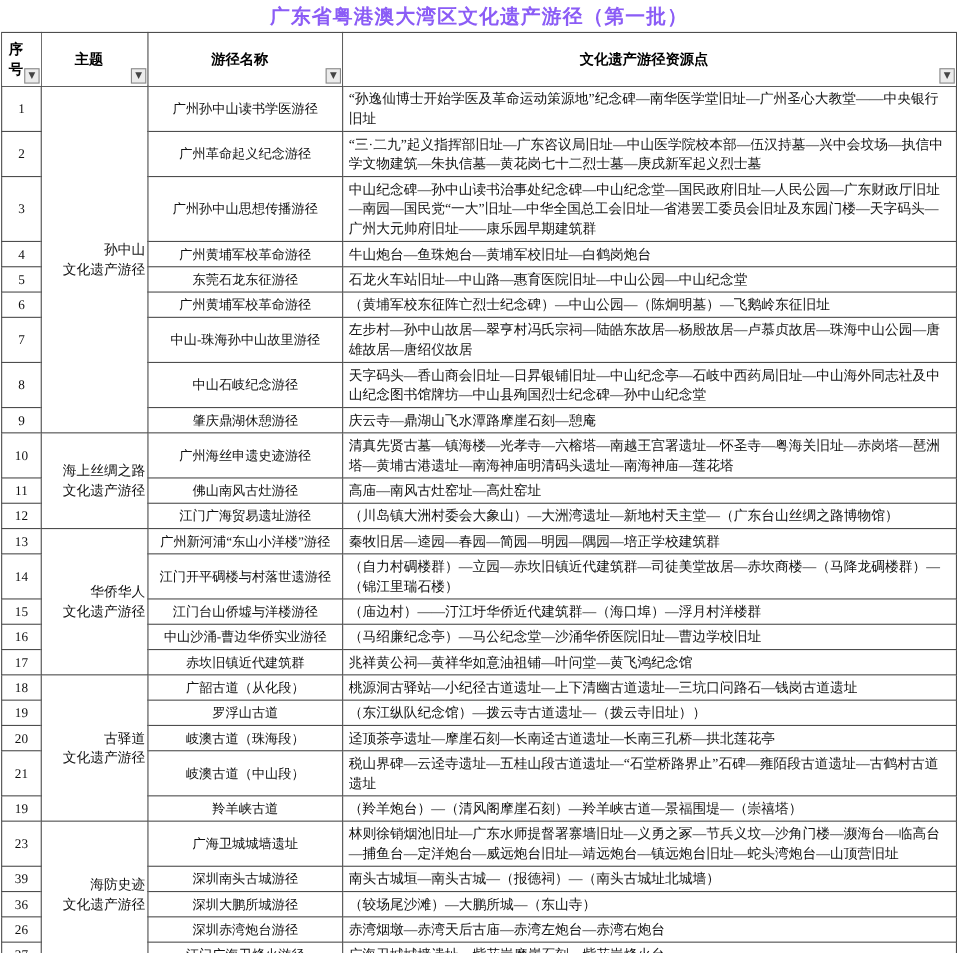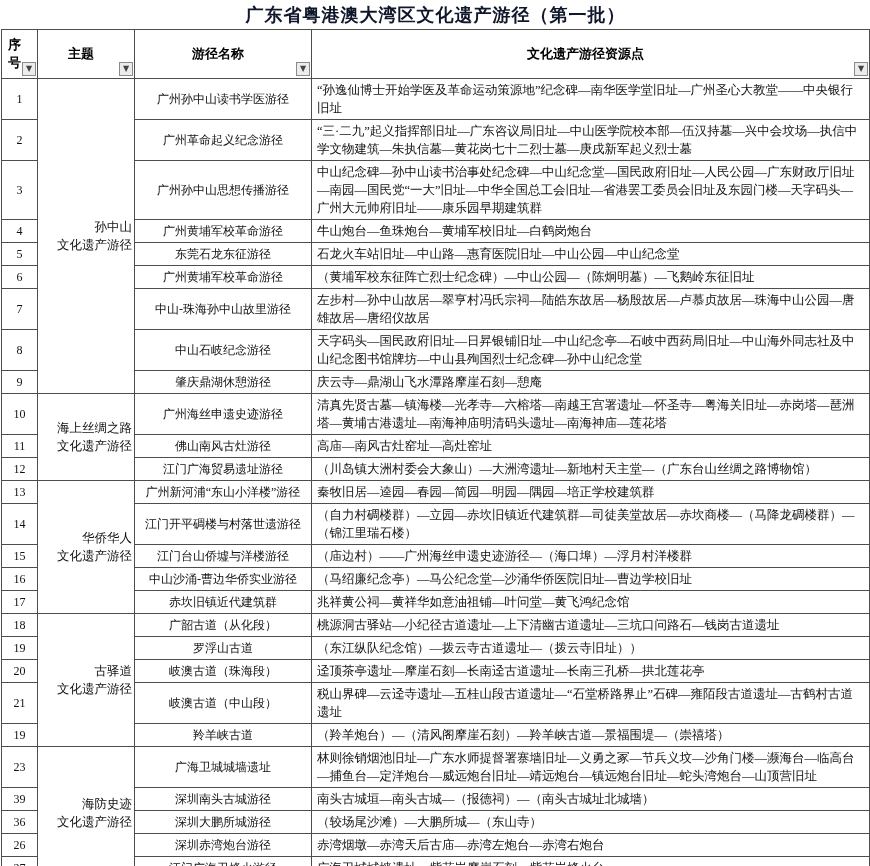--- a/index.html
+++ b/index.html
@@ -5,21 +5,21 @@
   html,body{margin:0;padding:0;background:#ffffff;}
   body{font-family:"Liberation Serif","DejaVu Serif",serif;color:#111;}
   .sheet{width:868px;margin:0 auto;background:#fff;}
   table{border-collapse:collapse;table-layout:fixed;width:868px;}
   col.c-no{width:36px;}
   col.c-theme{width:97px;}
   col.c-name{width:177px;}
   col.c-points{width:558px;}
   td,th{border:1px solid #4d4d4d;vertical-align:middle;word-break:break-all;}
   .title-cell{border:none;border-bottom:1px solid #4d4d4d;padding:3px 0 2px 0;}
-  .title{font-size:18px;font-weight:bold;text-align:center;letter-spacing:1px;color:#0f172a;}
+  .title{font-size:18px;font-weight:bold;text-align:center;letter-spacing:1px;color:#8b5cf6;}
   th.hdr{position:relative;font-size:13px;font-weight:bold;text-align:center;
          padding:6px 14px 6px 4px;background:#fff;color:#000;height:26px;box-sizing:border-box;}
   .filter-btn{position:absolute;right:1px;bottom:2px;width:14px;height:14px;
       background:#ececec;border:1px solid #8a8a8a;box-sizing:border-box;
       font-size:8px;line-height:12px;color:#444;text-align:center;cursor:pointer;
       font-family:"DejaVu Sans",sans-serif;}
   td{font-size:12.5px;line-height:18px;padding:2px 3px;}
   td.no{text-align:center;font-size:12px;}
   td.theme{text-align:right;font-size:12.5px;padding:2px 2px;}
   td.name{text-align:center;font-size:12px;padding:2px 4px;}
@@ -85,21 +85,21 @@
           <td class="points">（黄埔军校东征阵亡烈士纪念碑）—中山公园—（陈炯明墓）—飞鹅岭东征旧址</td>
         </tr>
         <tr>
           <td class="no">7</td>
           <td class="name">中山-珠海孙中山故里游径</td>
           <td class="points">左步村—孙中山故居—翠亨村冯氏宗祠—陆皓东故居—杨殷故居—卢慕贞故居—珠海中山公园—唐雄故居—唐绍仪故居</td>
         </tr>
         <tr>
           <td class="no">8</td>
           <td class="name">中山石岐纪念游径</td>
-          <td class="points">天字码头—国民政府旧址—日昇银铺旧址—中山纪念亭—石岐中西药局旧址—中山海外同志社及中山纪念图书馆牌坊—中山县殉国烈士纪念碑—孙中山纪念堂</td>
+          <td class="points">天字码头—香山商会旧址—日昇银铺旧址—中山纪念亭—石岐中西药局旧址—中山海外同志社及中山纪念图书馆牌坊—中山县殉国烈士纪念碑—孙中山纪念堂</td>
         </tr>
         <tr>
           <td class="no">9</td>
           <td class="name">肇庆鼎湖休憩游径</td>
           <td class="points">庆云寺—鼎湖山飞水潭路摩崖石刻—憩庵</td>
         </tr>
         <tr>
           <td class="no">10</td>
           <td class="theme" rowspan="3">
             <div>海上丝绸之路</div>
@@ -128,21 +128,21 @@
           <td class="points">秦牧旧居—逵园—春园—简园—明园—隅园—培正学校建筑群</td>
         </tr>
         <tr>
           <td class="no">14</td>
           <td class="name">江门开平碉楼与村落世遗游径</td>
           <td class="points">（自力村碉楼群）—立园—赤坎旧镇近代建筑群—司徒美堂故居—赤坎商楼—（马降龙碉楼群）—（锦江里瑞石楼）</td>
         </tr>
         <tr>
           <td class="no">15</td>
           <td class="name">江门台山侨墟与洋楼游径</td>
-          <td class="points">（庙边村）——广州海丝申遗史迹游径—（海口埠）—浮月村洋楼群</td>
+          <td class="points">（庙边村）——汀江圩华侨近代建筑群—（海口埠）—浮月村洋楼群</td>
         </tr>
         <tr>
           <td class="no">16</td>
           <td class="name">中山沙涌-曹边华侨实业游径</td>
           <td class="points">（马绍廉纪念亭）—马公纪念堂—沙涌华侨医院旧址—曹边学校旧址</td>
         </tr>
         <tr>
           <td class="no">17</td>
           <td class="name">赤坎旧镇近代建筑群</td>
           <td class="points">兆祥黄公祠—黄祥华如意油祖铺—叶问堂—黄飞鸿纪念馆</td>

